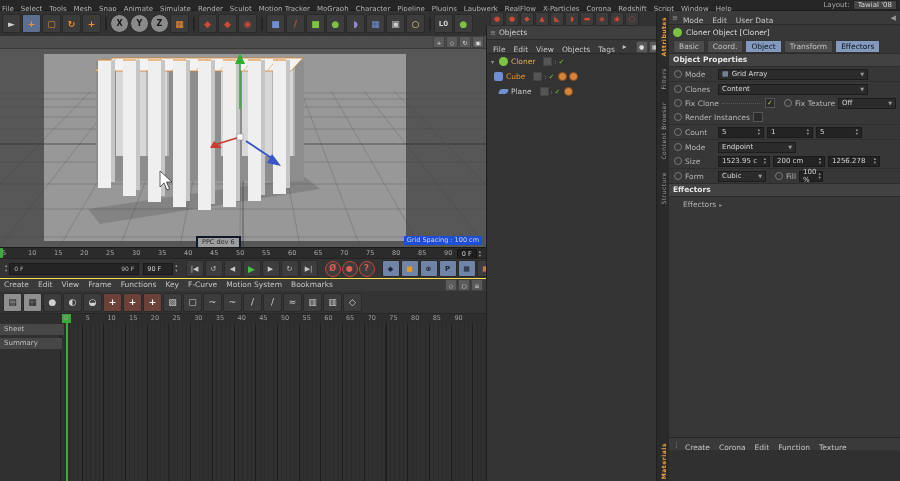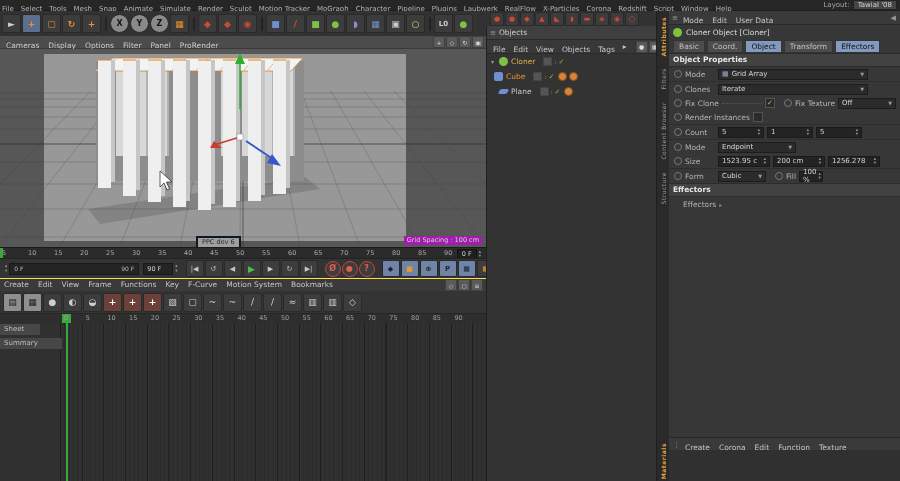--- a/index.html
+++ b/index.html
@@ -35,21 +35,21 @@
   
   #vp-menu{left:0;top:36px;width:486px;height:13px;background:#4c4c4c;display:flex;align-items:center;
            padding-left:6px;box-sizing:border-box;border-bottom:1px solid #3a3a3a}
   .vp-item{font-size:7.5px;color:#cbcbcb;margin-right:9px;flex:none}
   #vp-nav{margin-left:auto;margin-right:2px;display:flex}
   .nicon{width:10px;height:10px;font-size:6px;display:inline-flex;align-items:center;justify-content:center;
          background:#5a5a5a;border:1px solid #404040;color:#ddd;margin-left:1px}
   
   #viewport{left:0;top:49px;width:486px;height:198px;background:#575757}
   #vp-info-left{left:196px;top:187px;font-size:6.5px;color:#2c2c2c;background:#9e9e9e;padding:0 4px;line-height:9px;border:2px solid #0f172a}
-  #vp-info-right{right:4px;top:187px;font-size:6.5px;color:#d3d3d3;background:#a21caf;padding:0 3px;line-height:9px}
+  #vp-info-right{right:4px;top:187px;font-size:6.5px;color:#d3d3d3;background:#1d4ed8;padding:0 3px;line-height:9px}
   
   #ruler1{left:0;top:247px;width:486px;height:11px;background:#2b2b2b;border-top:1px solid #1a1a1a;box-sizing:border-box}
   #ruler1-ticks{position:absolute;left:0;top:1px;width:452px;height:9px;display:flex;padding-left:2px;overflow:hidden}
   #ruler1-ticks .tick{width:26px;flex:none;font-size:6.5px;color:#a8a8a8}
   #cur-frame{position:absolute;right:3px;top:1px;display:flex;align-items:center}
   #cur-frame .fbox{background:#1f1f1f;border:1px solid #141414;font-size:6.5px;color:#d0d0d0;padding:0 4px;line-height:8px}
   .ph-tick{position:absolute;left:0;top:0;width:3px;height:10px;background:#3aa83a}
   #transport{left:0;top:258px;width:486px;height:20px;background:#333;border-top:1px solid #222;box-sizing:border-box;
              display:flex;align-items:center;padding-left:3px}
   .stp{display:inline-flex;flex-direction:column;justify-content:center;font-size:4.5px;line-height:4.5px;color:#999;margin:0 2px;flex:none}
@@ -188,21 +188,20 @@
     <span class="icon picon red">▲</span>
     <span class="icon picon red">◣</span>
     <span class="icon picon red">◗</span>
     <span class="icon picon red">▬</span>
     <span class="icon picon red">◈</span>
     <span class="icon picon red">◉</span>
     <span class="icon picon red">○</span>
   </div>
 
 <div id="vp-menu" class="abs">
-  <span><span class="vp-item">Cameras</span><span class="vp-item">Display</span><span class="vp-item">Options</span><span class="vp-item">Filter</span><span class="vp-item">Panel</span><span class="vp-item">ProRender</span></span>
   <span id="vp-nav">
       <span class="nicon">+</span>
       <span class="nicon">◇</span>
       <span class="nicon">↻</span>
       <span class="nicon">▣</span>
     </span>
 </div>
 
 <div id="viewport" class="abs">
   <svg width="486" height="198" viewBox="0 0 486 198">
@@ -434,21 +433,21 @@
       <span class="tick">65</span>
       <span class="tick">70</span>
       <span class="tick">75</span>
       <span class="tick">80</span>
       <span class="tick">85</span>
       <span class="tick">90</span>
     </span>
 </div>
 <div id="anim-body" class="abs">
   <div id="anim-grid"></div>
-  <div class="row-label" style="top:1px;width:40px">Sheet</div>
+  <div class="row-label" style="top:1px;width:64px">Sheet</div>
   <div class="row-label" style="top:15px;width:62px">Summary</div>
   <div id="anim-playhead"></div>
 </div>
 
 <div id="objects" class="abs">
   <div id="obj-title">
     <span class="burger">≡</span>
     <span class="t">Objects</span>
   </div>
   <div id="obj-menu">
@@ -527,21 +526,21 @@
             <span style="margin-right:3px;color:#8fa3c0">▦</span>
             <span>Grid Array</span>
           </span>
         <span class="ar">▼</span>
       </span>
     </div>
     <div class="arow btop">
       <span class="adot"></span>
       <span class="albl w">Clones</span>
       <span class="dd" style="width:150px">
-        <span>Iterate</span>
+        <span>Content</span>
           <span class="ar">▼</span>
       </span>
     </div>
     <div class="arow">
       <span class="adot"></span>
       <span class="albl">Fix Clone</span>
       <span class="dots-fill"></span>
       <span class="chk">✓</span>
       <span class="adot" style="margin-left:6px"></span>
       <span class="albl">Fix Texture</span>

